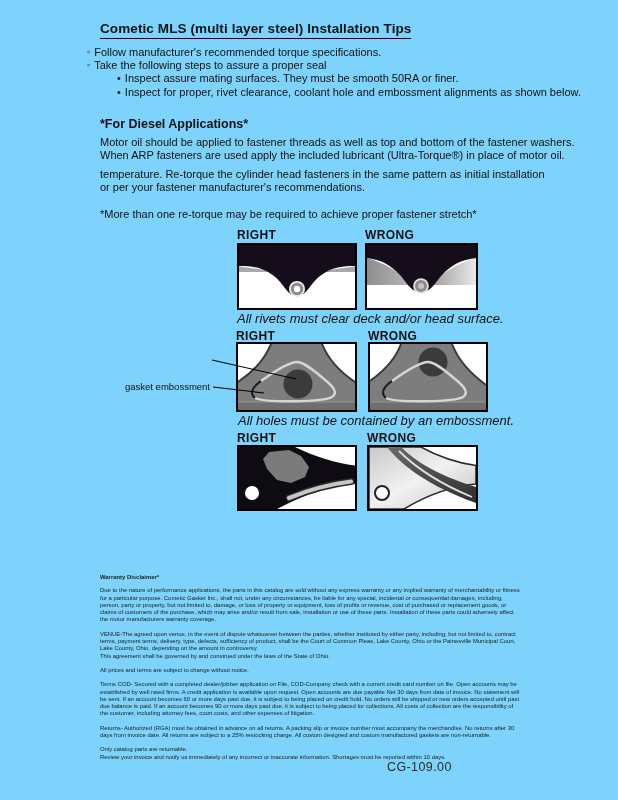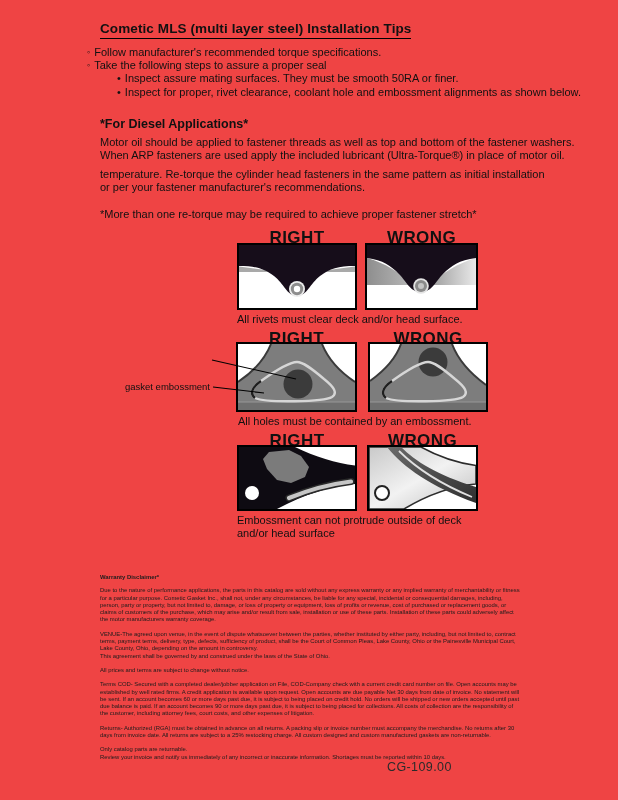--- a/index.html
+++ b/index.html
@@ -1,37 +1,37 @@
 <!DOCTYPE html>
 <html><head>
 <meta charset="utf-8">
 <style>
   html,body{margin:0;padding:0;background:#e8e8e8;}
   .page{
-    position:relative;width:618px;height:800px;background:#ef4444;
+    position:relative;width:618px;height:800px;background:#7dd3fc;
     font-family:"Liberation Sans","DejaVu Sans",sans-serif;color:#111;
     overflow:hidden;margin:0 auto;
   }
   .abs{position:absolute;}
   
   .doc-title{left:100px;top:21px;font-size:13.5px;font-weight:bold;
     border-bottom:1.6px solid #000;padding-bottom:2px;letter-spacing:0.1px;}
   .tips{left:87px;top:46px;font-size:11px;line-height:13.2px;}
   .bullet,.subbullet{white-space:nowrap;}
   .bullet::before{content:"◦";font-size:9px;vertical-align:1px;margin-right:4px;}
   .subbullet{margin-left:30px;}
   .subbullet::before{content:"•";margin-right:4px;}
   .diesel-head{left:100px;top:117px;font-size:12.5px;font-weight:bold;}
   .para{left:100px;font-size:11px;line-height:13.2px;}
   .p1{top:136px;} .p2{top:168px;} .note{top:208px;}
   
-  .rw-label{font-size:17px;font-weight:600;text-align:center;letter-spacing:0.4px;}
+  .rw-label{font-size:12px;font-weight:600;letter-spacing:0.4px;}
   .dbox{box-sizing:border-box;border:2px solid #000;background:#fff;}
   .dbox svg{display:block;width:100%;height:100%;}
-  .caption{font-size:11px;line-height:12.5px;}
+  .caption{font-size:13px;line-height:12.5px;font-style:italic;}
   .side-label{font-size:9.5px;line-height:10.5px;text-align:right;}
   
   .r1-right-label{left:237px;top:228px;width:120px;}
   .r1-wrong-label{left:365px;top:228px;width:113px;}
   .r1-box1{left:237px;top:243px;width:120px;height:67px;}
   .r1-box2{left:365px;top:243px;width:113px;height:67px;}
   .r1-cap{left:237px;top:313px;}
   
   .r2-right-label{left:236px;top:329px;width:121px;}
   .r2-wrong-label{left:368px;top:329px;width:120px;}
@@ -183,24 +183,20 @@
             <stop offset="1" stop-color="#2f2f2f"></stop>
         </linearGradient>
       </defs>
       <rect width="107" height="62" fill="#ffffff"></rect>
       <path d="M0,0 H52 C70,10 89,16 107,18.5 V37 C85,39 60,47 35,62 H0 Z" fill="url(#g3)" stroke="#2c2c2c" stroke-width="1.6"></path>
       <path d="M18,0 C34,20 62,40 107,56 L107,40 C68,28 46,14 32,0 Z" fill="url(#g4)"></path>
       <path d="M30,4 C48,22 74,38 103,50" fill="none" stroke="#e0e0e0" stroke-width="1.8"></path>
       <circle cx="13" cy="46" r="7" fill="#ffffff" stroke="#222222" stroke-width="2"></circle>
     </svg>
   </div>
-  <div class="abs caption r3-cap">
-    <div>Embossment can not protrude outside of deck</div>
-    <div>and/or head surface</div>
-  </div>
 
   <div class="abs legal">
     <div class="lh">Warranty Disclaimer*</div>
     <p>Due to the nature of performance applications, the parts in this catalog are sold without any express warranty or any implied warranty of merchantability or fitness for a particular purpose.  Cometic Gasket Inc., shall not, under any circumstances, be liable for any special, incidental or consequential damages, including, person, party or property, but not limited to, damage, or loss of property or equipment, loss of profits or revenue, cost of purchased or replacement goods, or claims of customers of the purchase, which may arise and/or result from sale, installation or use of these parts.  Installation of these parts could adversely affect the motor manufacturers warranty coverage.</p>
     <p class="tight">VENUE-The agreed upon venue, in the event of dispute whatsoever between the parties, whether instituted by either party, including, but not limited to, contract terms, payment terms, delivery, type, defects, sufficiency of product, shall be the Court of Common Pleas, Lake County, Ohio or the Painesville Municipal Court, Lake County, Ohio, depending on the amount in controversy.</p>
     <p>This agreement shall be governed by and construed under the laws of the State of Ohio.</p>
     <p>All prices and terms are subject to change without notice.</p>
     <p>Terms COD- Secured with a completed dealer/jobber application on File, COD-Company check with a current credit card number on file.  Open accounts may be established by well rated firms.  A credit application is available upon request.  Open accounts are due payable Net 30 days from date of invoice.  No statement will be sent.  If an account becomes 60 or more days past due, it is subject to being placed on credit hold.  No orders will be shipped or new orders accepted until past due balance is paid.  If an account becomes 90 or more days past due, it is subject to being placed for collections.  All costs of collection are the responsibility of the customer, including attorney fees, court costs, and other expenses of litigation.</p>
     <p>Returns- Authorized (RGA) must be obtained in advance on all returns.  A packing slip or invoice number must accompany the merchandise.  No returns after 30 days from invoice date.  All returns are subject to a 25% restocking charge.  All custom designed and custom manufactured gaskets are non-returnable.</p>
     <p class="tight">Only catalog parts are returnable.</p>

